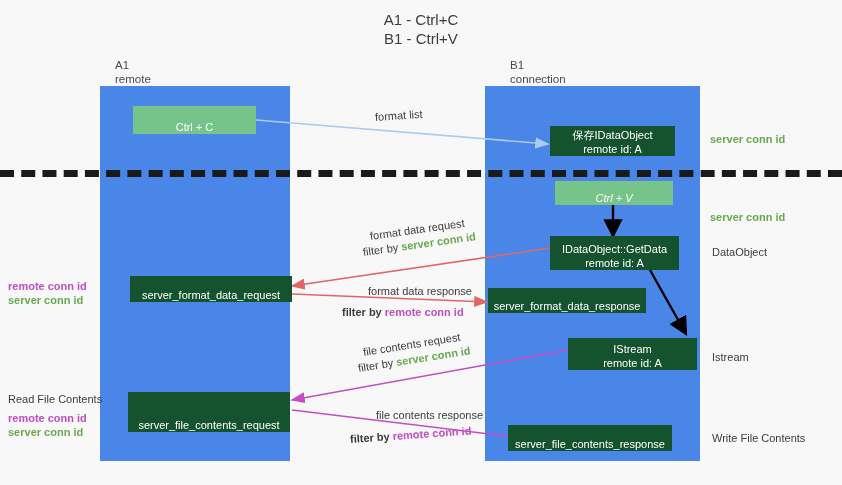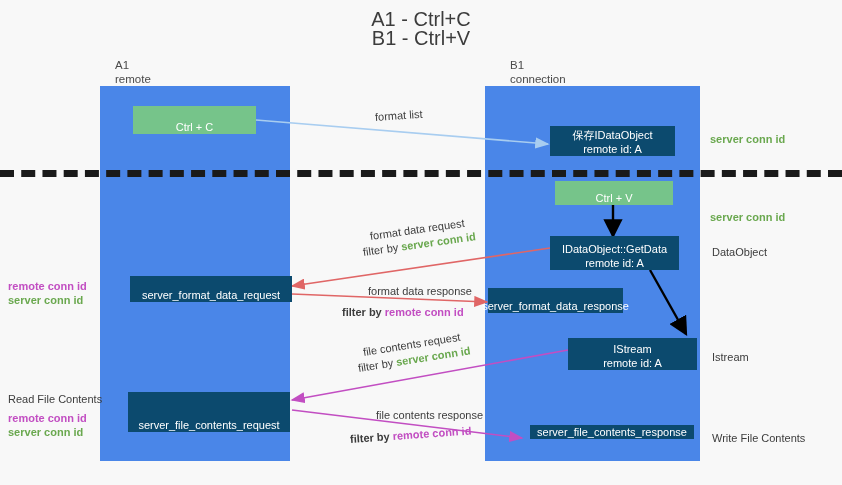--- a/index.html
+++ b/index.html
@@ -6,37 +6,37 @@
   body{
     width:842px;height:485px;
     background:#f8f8f8;
     font-family:"Liberation Sans","DejaVu Sans",sans-serif;
     overflow:hidden;
   }
   #stage{position:relative;width:842px;height:485px;}
 
   .title{
     position:absolute;left:0;right:0;top:10px;
-    text-align:center;color:#3c3c3c;font-size:20px;line-height:19px;
+    text-align:center;color:#3c3c3c;font-size:15px;line-height:19px;
   }
 
   .col-head{
     position:absolute;text-align:left;color:#4a4a4a;
     font-size:11.5px;line-height:14px;width:160px;
   }
 
   .panel{position:absolute;background:#4a86e8;}
 
   .box{
     position:absolute;box-sizing:border-box;
     color:#ffffff;font-size:11px;line-height:14px;
     display:flex;flex-direction:column;align-items:center;justify-content:flex-end;
     text-align:center;
   }
-  .box.orange{background:#0c4a6e;}
+  .box.orange{background:#14532d;}
   .box.green{background:#76c48a;}
   .box .l2{display:block;}
 
   .divider{
     position:absolute;left:0;top:170px;width:842px;height:0;
     border-top:7px dashed #1a1a1a;
   }
 
   .lbl{position:absolute;font-size:11px;line-height:14px;color:#3c3c3c;white-space:nowrap;}
   .lbl.green-t{color:#6aa84f;font-weight:bold;}
@@ -113,39 +113,39 @@
 
   <div class="box orange" style="left:128px;top:392px;width:162px;height:40px;">
     <span>server_file_contents_request</span>
   </div>
 
   <div class="box orange" style="left:550px;top:126px;width:125px;height:30px;">
     <span class="l2">保存IDataObject</span>
     <span class="l2">remote id: A</span>
   </div>
 
-  <div class="box green" style="left:555px;top:181px;width:118px;height:24px;">
+  <div class="box green" style="left:555px;top:181px;width:118px;height:24px;font-style:italic;">
     <span>Ctrl + V</span>
   </div>
 
   <div class="box orange" style="left:550px;top:236px;width:129px;height:34px;">
     <span class="l2">IDataObject::GetData</span>
     <span class="l2">remote id: A</span>
   </div>
 
-  <div class="box orange" style="left:488px;top:288px;width:135px;height:25px;">
+  <div class="box orange" style="left:488px;top:288px;width:158px;height:25px;">
     <span>server_format_data_response</span>
   </div>
 
   <div class="box orange" style="left:568px;top:338px;width:129px;height:32px;">
     <span class="l2">IStream</span>
     <span class="l2">remote id: A</span>
   </div>
 
-  <div class="box orange" style="left:530px;top:425px;width:164px;height:14px;">
+  <div class="box orange" style="left:508px;top:425px;width:164px;height:26px;">
     <span>server_file_contents_response</span>
   </div>
 
   <div class="rot" style="left:375px;top:111px;transform:rotate(-4deg);transform-origin:left center;">
     <span>format list</span>
   </div>
 
   <div class="rot" style="left:370px;top:230px;transform:rotate(-8deg);transform-origin:left center;">
     <span>format data request</span>
   </div>

